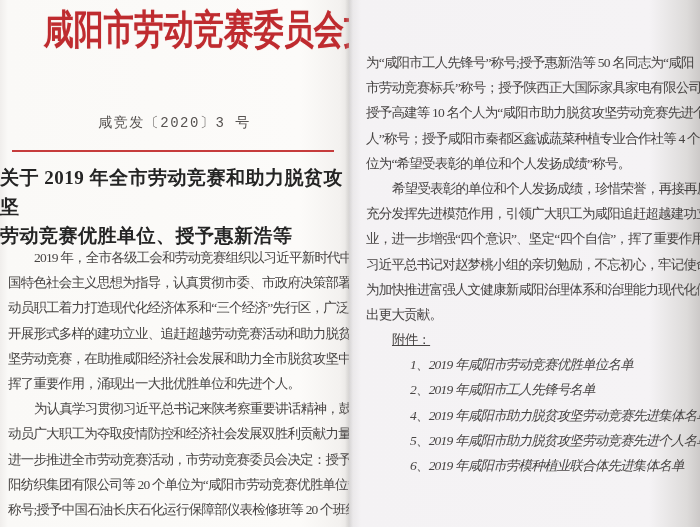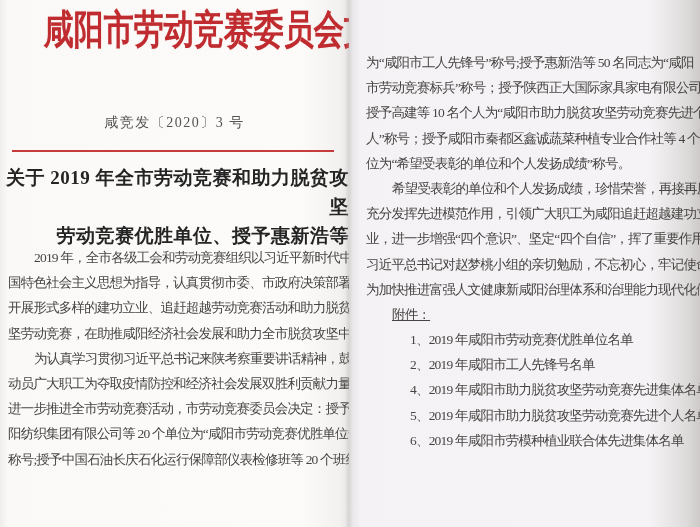--- a/index.html
+++ b/index.html
@@ -21,43 +21,43 @@
     position:absolute;top:5px;left:0;width:100%;
     text-align:center;white-space:nowrap;
     font-weight:bold;font-size:40px;line-height:50px;
     color:#bf2b2f;
     transform:scaleX(0.75);transform-origin:50% 50%;
     text-shadow:0 0 1px rgba(191,43,47,.45);
   }
   .doc-number{
     position:absolute;top:113px;left:0;width:100%;
     text-align:center;font-size:14px;line-height:20px;
-    color:#565250;letter-spacing:1.5px;
+    color:#565250;letter-spacing:1.5px;font-family:Liberation Mono, monospace;
   }
   .red-rule{
     position:absolute;top:150px;left:12px;width:322px;height:2px;
     background:#c63c3c;
   }
   .doc-title{
     position:absolute;top:163px;left:0;width:100%;
-    text-align:right;font-weight:bold;
+    text-align:left;font-weight:bold;
     font-size:19px;line-height:29px;letter-spacing:0.5px;
     color:#242424;
   }
   .body-block{position:absolute;}
   .body-left{top:245px;left:8px;width:338px;}
   .body-right{top:50px;left:17px;width:332px;}
   .ln{
     height:25.2px;line-height:25.2px;
     font-size:13.5px;letter-spacing:-0.8px;
     color:#474443;white-space:nowrap;
   }
   .indent{padding-left:26px;}
   .att-label{padding-left:26px;text-decoration:underline;}
-  .att{padding-left:44px;}
+  .att{padding-left:44px;font-style:italic;}
   .seam{
     position:absolute;top:0;left:345px;width:8px;height:527px;
     background:linear-gradient(90deg,rgba(190,188,186,0) 0%,rgba(185,183,182,.35) 50%,rgba(190,188,186,0) 100%);
   }
 </style>
 </head>
 <body>
 
 <div class="stage">
 
@@ -65,42 +65,45 @@
     <div class="red-header">咸阳市劳动竞赛委员会文件</div>
     <div class="doc-number">咸竞发〔2020〕3 号</div>
     <div class="red-rule"></div>
     <div class="doc-title">
       <div>关于 2019 年全市劳动竞赛和助力脱贫攻坚</div>
       <div>劳动竞赛优胜单位、授予惠新浩等</div>
     </div>
     <div class="body-block body-left">
       <div class="ln indent">2019 年，全市各级工会和劳动竞赛组织以习近平新时代中</div>
       <div class="ln">国特色社会主义思想为指导，认真贯彻市委、市政府决策部署，</div>
+      <div class="ln">动员职工着力打造现代化经济体系和“三个经济”先行区，广泛</div>
       <div class="ln">开展形式多样的建功立业、追赶超越劳动竞赛活动和助力脱贫攻</div>
       <div class="ln">坚劳动竞赛，在助推咸阳经济社会发展和助力全市脱贫攻坚中发</div>
+      <div class="ln">挥了重要作用，涌现出一大批优胜单位和先进个人。</div>
       <div class="ln indent">为认真学习贯彻习近平总书记来陕考察重要讲话精神，鼓励</div>
       <div class="ln">动员广大职工为夺取疫情防控和经济社会发展双胜利贡献力量，</div>
       <div class="ln">进一步推进全市劳动竞赛活动，市劳动竞赛委员会决定：授予咸</div>
       <div class="ln">阳纺织集团有限公司等 20 个单位为“咸阳市劳动竞赛优胜单位”</div>
       <div class="ln">称号;授予中国石油长庆石化运行保障部仪表检修班等 20 个班组</div>
     </div>
   </div>
 
   <div class="page page-right">
     <div class="body-block body-right">
       <div class="ln">为“咸阳市工人先锋号”称号;授予惠新浩等 50 名同志为“咸阳</div>
       <div class="ln">市劳动竞赛标兵”称号；授予陕西正大国际家具家电有限公司等</div>
       <div class="ln">授予高建等 10 名个人为“咸阳市助力脱贫攻坚劳动竞赛先进个</div>
       <div class="ln">人”称号；授予咸阳市秦都区鑫诚蔬菜种植专业合作社等 4 个单</div>
       <div class="ln">位为“希望受表彰的单位和个人发扬成绩”称号。</div>
       <div class="ln indent">希望受表彰的单位和个人发扬成绩，珍惜荣誉，再接再厉，</div>
       <div class="ln">充分发挥先进模范作用，引领广大职工为咸阳追赶超越建功立</div>
       <div class="ln">业，进一步增强“四个意识”、坚定“四个自信”，挥了重要作用</div>
       <div class="ln">习近平总书记对赵梦桃小组的亲切勉励，不忘初心，牢记使命，</div>
       <div class="ln">为加快推进富强人文健康新咸阳治理体系和治理能力现代化做</div>
+      <div class="ln">出更大贡献。</div>
       <div class="ln att-label">附件：</div>
       <div class="ln att">1、2019 年咸阳市劳动竞赛优胜单位名单</div>
       <div class="ln att">2、2019 年咸阳市工人先锋号名单</div>
       <div class="ln att">4、2019 年咸阳市助力脱贫攻坚劳动竞赛先进集体名单</div>
       <div class="ln att">5、2019 年咸阳市助力脱贫攻坚劳动竞赛先进个人名单</div>
       <div class="ln att">6、2019 年咸阳市劳模种植业联合体先进集体名单</div>
     </div>
   </div>
 
   <div class="seam"></div>

